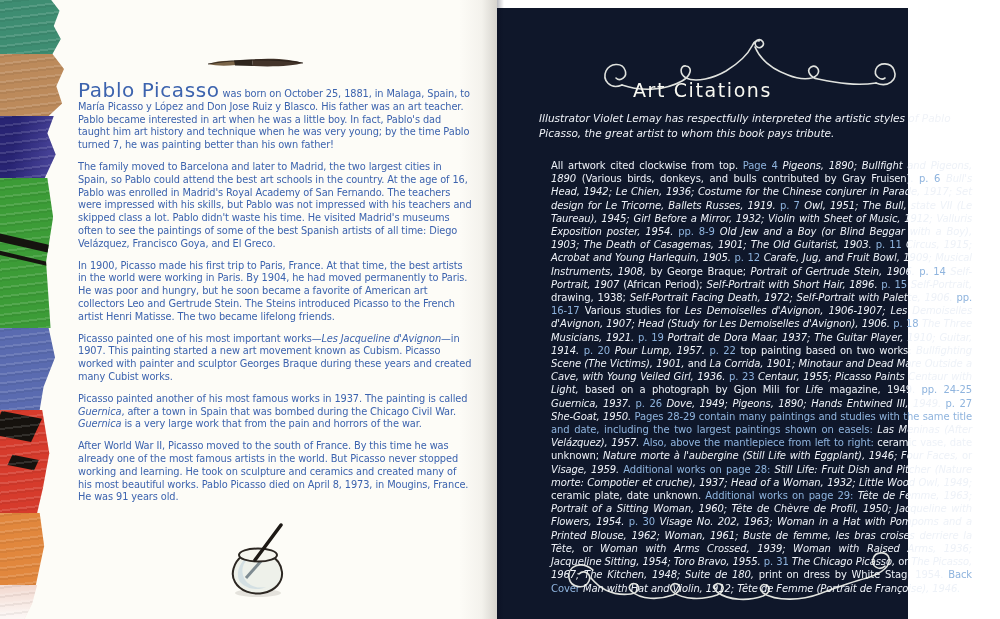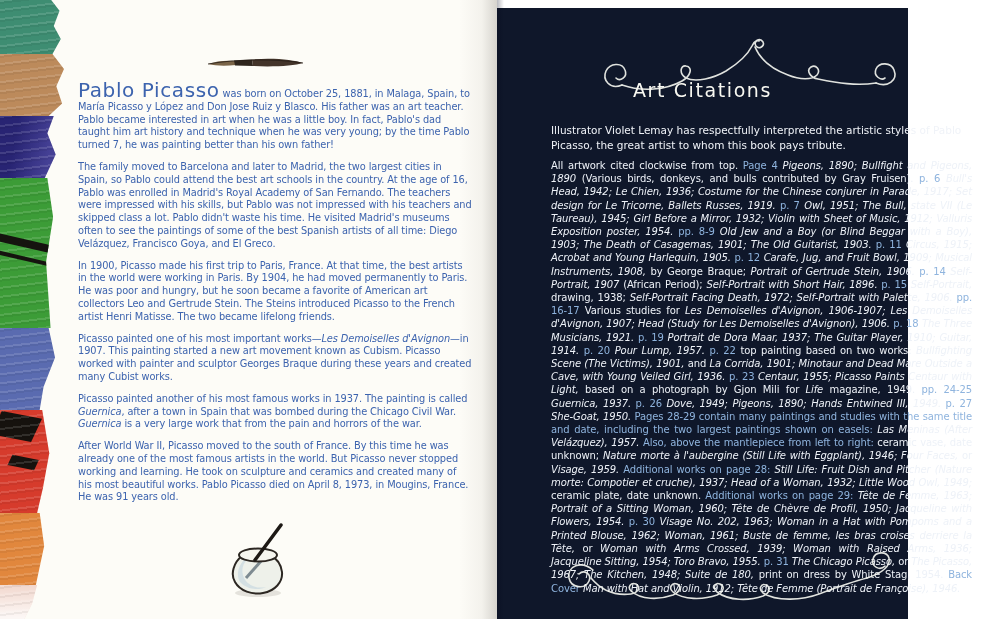--- a/index.html
+++ b/index.html
@@ -37,22 +37,22 @@
   .seg-title{font-style:italic;}
 
   .inkpot{position:absolute;left:222px;top:520px;width:70px;height:78px;}
 
   
   .right-page{position:absolute;top:8px;left:497px;width:411px;height:619px;background:#0f172a;}
   .ornament-top{position:absolute;left:95px;top:26px;width:320px;height:74px;}
   .ornament-bottom{position:absolute;left:60px;top:542px;width:360px;height:56px;}
   .rp-title{position:absolute;top:71px;left:0;width:100%;text-align:center;
             color:#f8f8f1;font-size:19px;letter-spacing:1.6px;}
-  .rp-intro{position:absolute;top:103px;left:42px;width:426px;margin:12px;
-            color:#f0f3f8;font-size:10.5px;line-height:14.5px;}
+  .rp-intro{position:absolute;top:103px;left:42px;width:426px;margin:0;
+            color:#f0f3f8;font-size:10.5px;line-height:14.5px;font-style:italic;}
   .rp-citations{position:absolute;top:143px;left:46px;width:421px;margin:8px;
             color:#eef2f8;font-size:10px;line-height:13.2px;letter-spacing:-0.1px;text-align:justify;}
   .rp-citations .seg-title{font-style:italic;}
   .seg-page{color:#8fb4de;}
 
   .flourish{stroke:#f2f4ee;stroke-width:1.6;fill:none;stroke-linecap:round;opacity:.92;}
 
   
   .gutter{position:absolute;top:0;left:459px;width:38px;height:619px;pointer-events:none;
     background:linear-gradient(to right,rgba(64,52,36,0) 0%,rgba(64,52,36,.05) 60%,rgba(36,28,18,.18) 100%);}
@@ -80,21 +80,21 @@
       <path d="M2 8 C 10 5 20 4 30 5 L 30 9 C 20 10 10 10 2 8 Z" fill="#7a6448"></path>
       <path d="M28 4.5 L 46 3.5 L 47 10 L 29 9.5 Z" fill="#2e251d"></path>
       <path d="M46 3.5 C 68 1.5 88 4 97 7 C 88 10 66 11 47 10 Z" fill="#43342a"></path>
       <path d="M2 8 C 30 3 70 2.5 97 7" stroke="#241c15" stroke-width="0.8" fill="none"></path>
     </svg>
 
     <div class="left-text">
       <p><span class="seg-lead">Pablo Picasso</span><span class="seg-plain"> was born on October 25, 1881, in Malaga, Spain, to María Picasso y López and Don Jose Ruiz y Blasco. His father was an art teacher. Pablo became interested in art when he was a little boy. In fact, Pablo's dad taught him art history and technique when he was very young; by the time Pablo turned 7, he was painting better than his own father!</span></p>
       <p><span class="seg-plain">The family moved to Barcelona and later to Madrid, the two largest cities in Spain, so Pablo could attend the best art schools in the country. At the age of 16, Pablo was enrolled in Madrid's Royal Academy of San Fernando. The teachers were impressed with his skills, but Pablo was not impressed with his teachers and skipped class a lot. Pablo didn't waste his time. He visited Madrid's museums often to see the paintings of some of the best Spanish artists of all time: Diego Velázquez, Francisco Goya, and El Greco.</span></p>
       <p><span class="seg-plain">In 1900, Picasso made his first trip to Paris, France. At that time, the best artists in the world were working in Paris. By 1904, he had moved permanently to Paris. He was poor and hungry, but he soon became a favorite of American art collectors Leo and Gertrude Stein. The Steins introduced Picasso to the French artist Henri Matisse. The two became lifelong friends.</span></p>
-      <p><span class="seg-plain">Picasso painted one of his most important works—</span><span class="seg-title">Les Demoiselles d'Avignon</span><span class="seg-plain">—in 1907. This painting started a new art movement known as Cubism. Picasso worked with painter and sculptor Georges Braque during these years and created many Cubist works.</span></p>
+      <p><span class="seg-plain">Picasso painted one of his most important works—</span><span class="seg-title">Les Jacqueline d'Avignon</span><span class="seg-plain">—in 1907. This painting started a new art movement known as Cubism. Picasso worked with painter and sculptor Georges Braque during these years and created many Cubist works.</span></p>
       <p><span class="seg-plain">Picasso painted another of his most famous works in 1937. The painting is called </span><span class="seg-title">Guernica</span><span class="seg-plain">, after a town in Spain that was bombed during the Chicago Civil War. </span><span class="seg-title">Guernica</span><span class="seg-plain"> is a very large work that from the pain and horrors of the war.</span></p>
       <p><span class="seg-plain">After World War II, Picasso moved to the south of France. By this time he was already one of the most famous artists in the world. But Picasso never stopped working and learning. He took on sculpture and ceramics and created many of his most beautiful works. Pablo Picasso died on April 8, 1973, in Mougins, France. He was 91 years old.</span></p>
     </div>
 
     <svg class="inkpot" viewBox="0 0 70 78" aria-hidden="true">
       <ellipse cx="36" cy="73" rx="23" ry="4" fill="rgba(90,80,70,0.15)"></ellipse>
       <path d="M20 36 C 12 42 8 54 13 62 C 18 71 30 75 41 73 C 53 71 61 62 60 52 C 59 44 54 38 48 35 C 39 31 27 31 20 36 Z" fill="#eef1ea" stroke="#2c2722" stroke-width="2"></path>
       <path d="M22 40 C 16 46 14 56 18 62 C 24 69 36 71 44 67 C 36 69 26 66 22 58 C 19 51 20 44 26 39 Z" fill="#cfdde2" opacity="0.85"></path>
       <line x1="24" y1="58" x2="40" y2="40" stroke="#7e8b91" stroke-width="3"></line>
       <ellipse cx="36" cy="35" rx="19" ry="6.5" fill="#f6f6ef" stroke="#2c2722" stroke-width="2"></ellipse>

